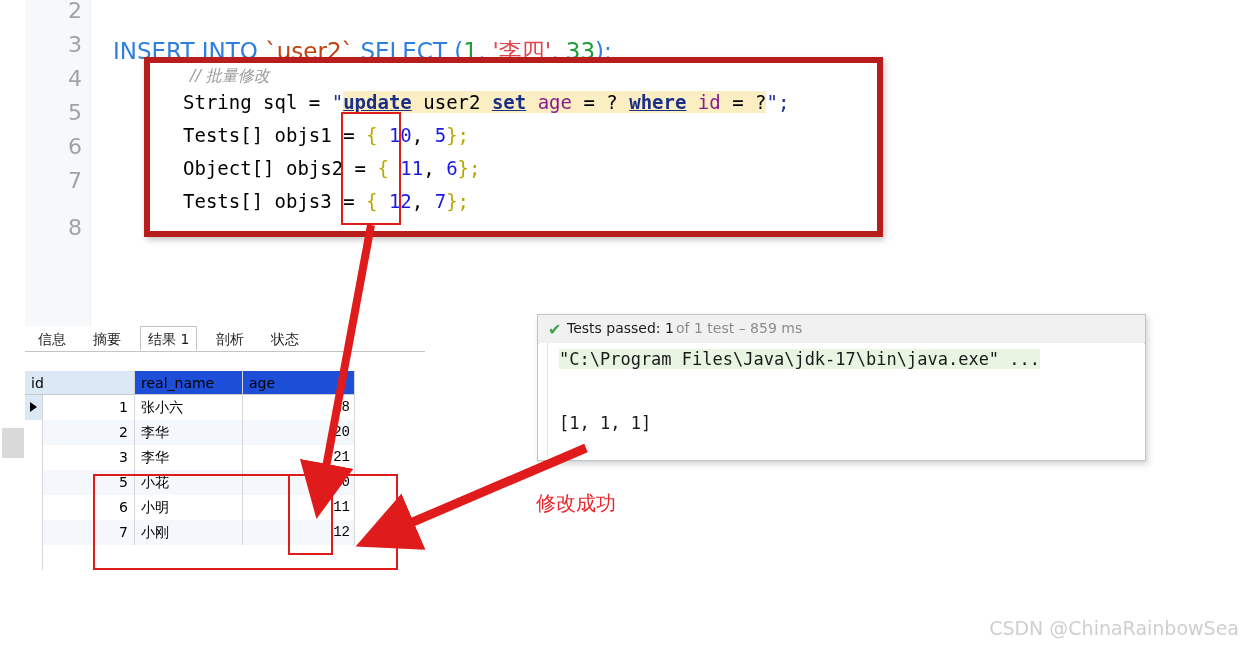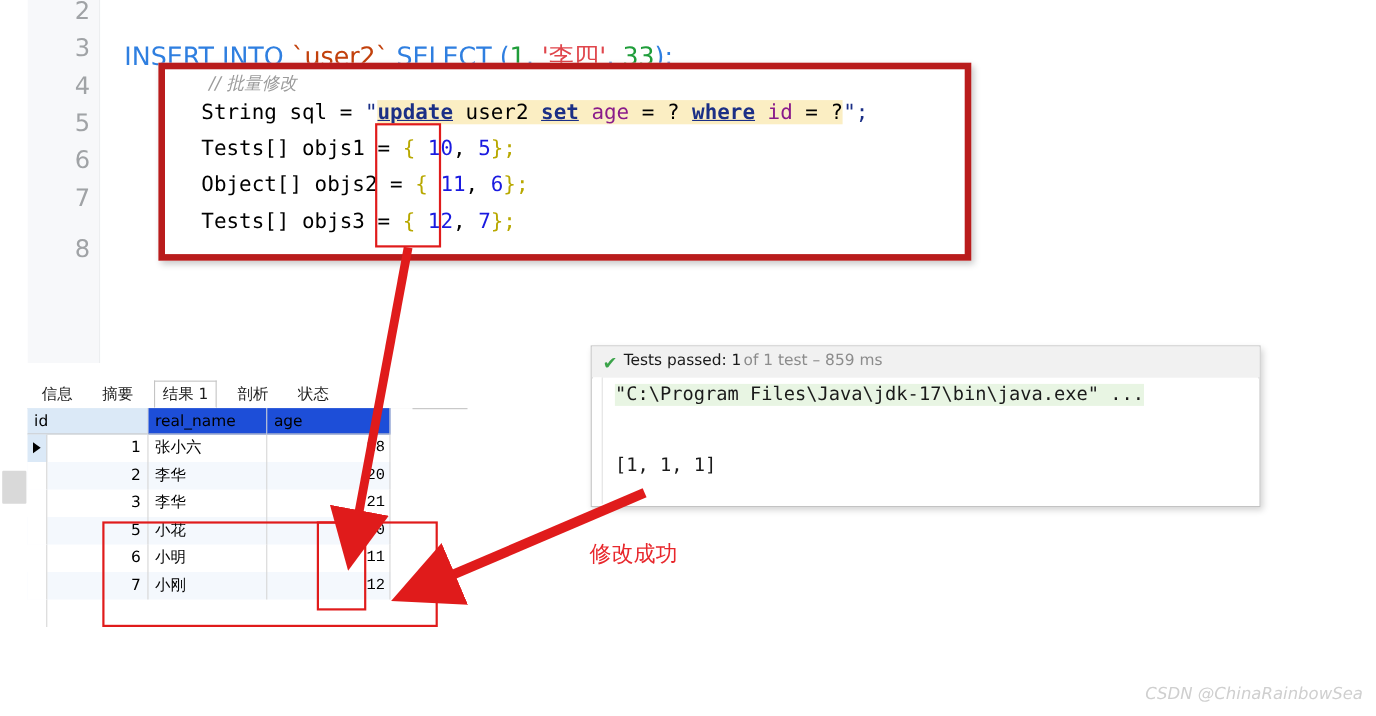--- a/index.html
+++ b/index.html
@@ -40,21 +40,21 @@
   .brace{color:#b8a800;}
   .jnum{color:#1a1ae0;}
   .sqlhl{background:#fbeec3;}
   .sqlkw{color:#1b2f86;font-weight:bold;text-decoration:underline;}
   .sqlid{color:#8a1b8a;}
   .sqlq{color:#1b2f86;}
   .qmark{color:#000000;}
 
   
   .respanel{position:absolute;left:25px;top:345px;width:400px;height:230px;background:#ffffff;}
-  .tabbar{position:absolute;left:25px;top:346px;width:400px;height:25px;border-bottom:1px solid #c4c4c4;background:#ffffff;}
+  .tabbar{position:absolute;left:25px;top:326px;width:400px;height:25px;border-bottom:1px solid #c4c4c4;background:#ffffff;}
   .tab{position:absolute;top:0px;height:24px;line-height:24px;font-size:14px;color:#1d1d1d;padding:0 7px;
        border:1px solid transparent;box-sizing:border-box;font-family:"DejaVu Sans","Liberation Sans",sans-serif;}
   .tab.active{background:#ffffff;border:1px solid #c4c4c4;border-bottom:1px solid #ffffff;height:25px;}
 
   .grid{position:absolute;left:25px;top:371px;width:350px;height:200px;background:#ffffff;}
   .ghead{position:absolute;left:0;top:0;width:330px;height:24px;}
   .gh{position:absolute;top:0;height:24px;line-height:24px;font-size:14px;color:#000;
       background:#1d4ed8;border-right:1px solid #d6d6d6;border-bottom:1px solid #c9c9c9;box-sizing:border-box;padding-left:6px;
       font-family:"DejaVu Sans","Liberation Sans",sans-serif;}
   .gh.idh{background:#dbe9f7;}
@@ -81,21 +81,21 @@
   .conhead .t2{position:absolute;top:5px;font-size:14px;color:#8c8c8c;font-family:"DejaVu Sans","Liberation Sans",sans-serif;}
   .conbody{position:absolute;left:1px;top:28px;width:605px;height:115px;background:#ffffff;}
   .conrail{position:absolute;left:0;top:0;width:8px;height:115px;background:#ffffff;border-right:1px solid #e2e2e2;}
   .cl{position:absolute;left:20px;white-space:pre;font-family:"DejaVu Sans Mono","Liberation Mono",monospace;font-size:17px;color:#1a1a1a;}
   .cl.hl{background:#e8f5e3;}
 
   
   .rect{position:absolute;border:2px solid #e01b1b;box-sizing:border-box;}
   .anno{position:absolute;color:#e8272c;font-size:20px;font-family:"DejaVu Sans","Liberation Sans",sans-serif;white-space:nowrap;}
   .arrowsvg{position:absolute;left:0;top:0;width:1251px;height:651px;pointer-events:none;}
-  .wm{position:absolute;right:12px;bottom:12px;color:#cfcfcf;font-size:15px;font-family:"DejaVu Sans","Liberation Sans",sans-serif;font-style:italic;}
+  .wm{position:absolute;right:12px;bottom:12px;color:#cfcfcf;font-size:19px;font-family:"DejaVu Sans","Liberation Sans",sans-serif;}
 </style>
 </head>
 <body>
 
 <div class="root">
 
   <div class="editor">
     <div class="gutter">
       <div class="ln" style="top:-2px">2</div>
       <div class="ln" style="top:32px">3</div>

